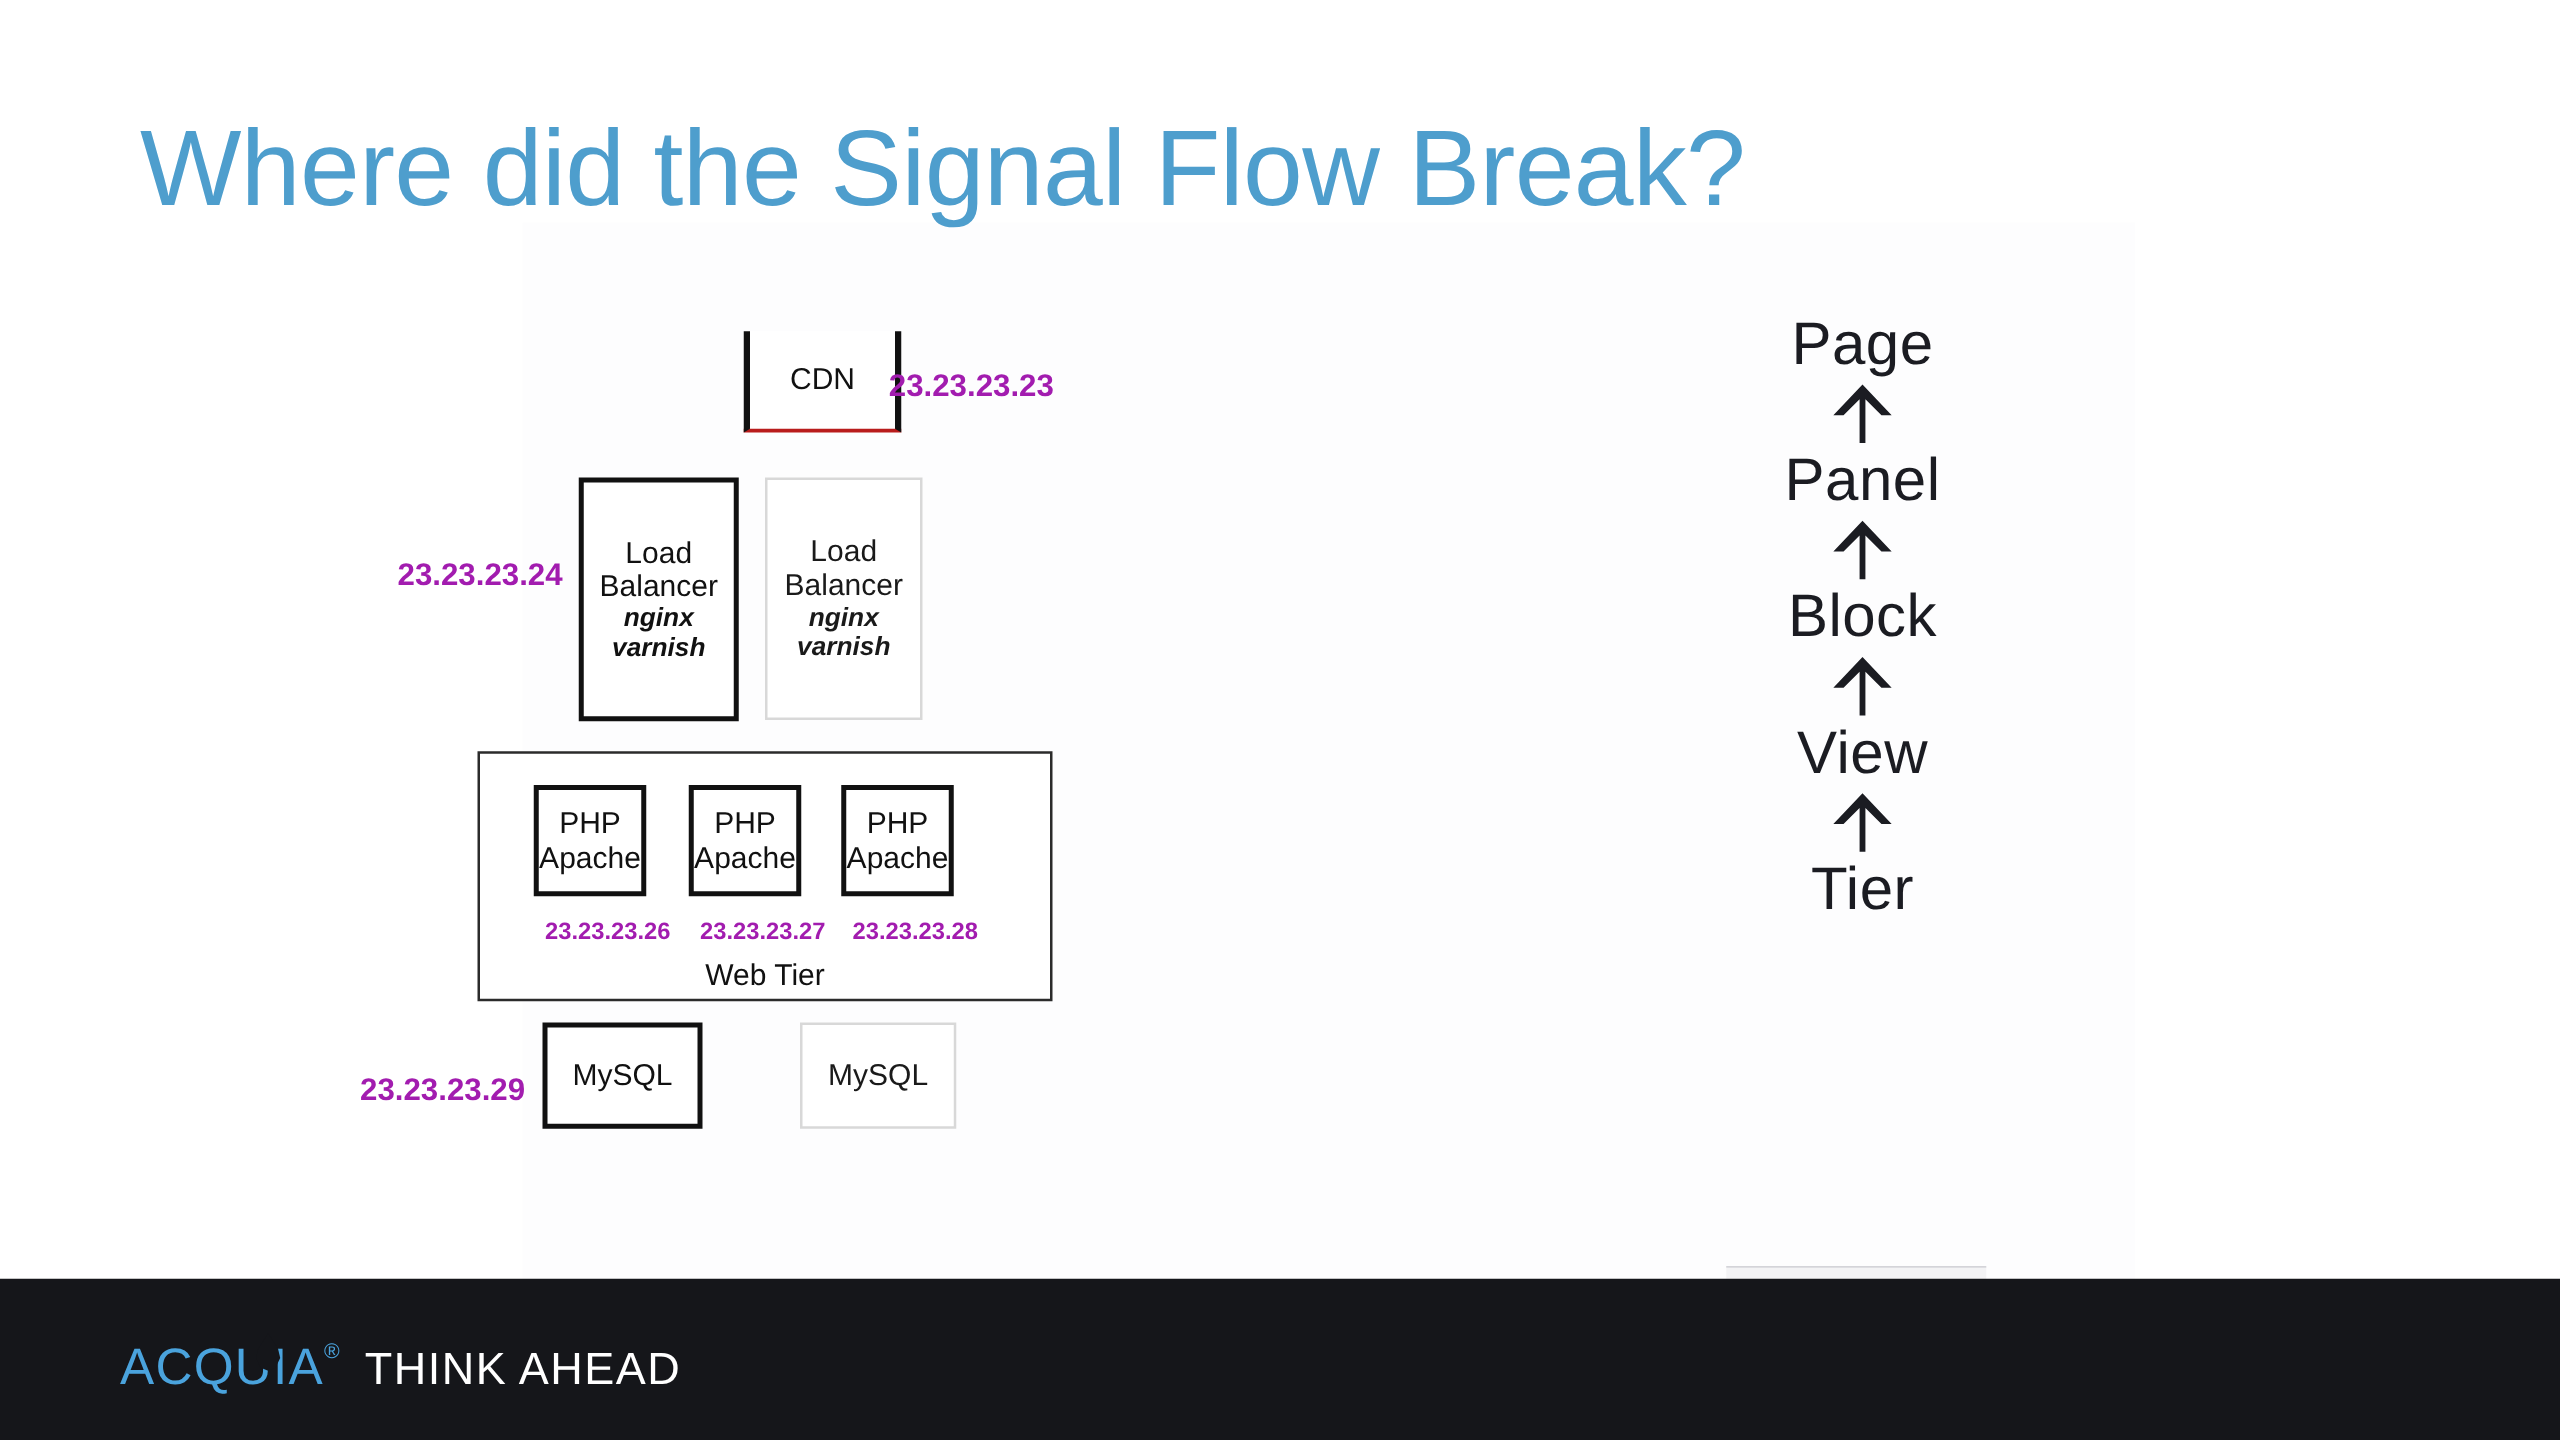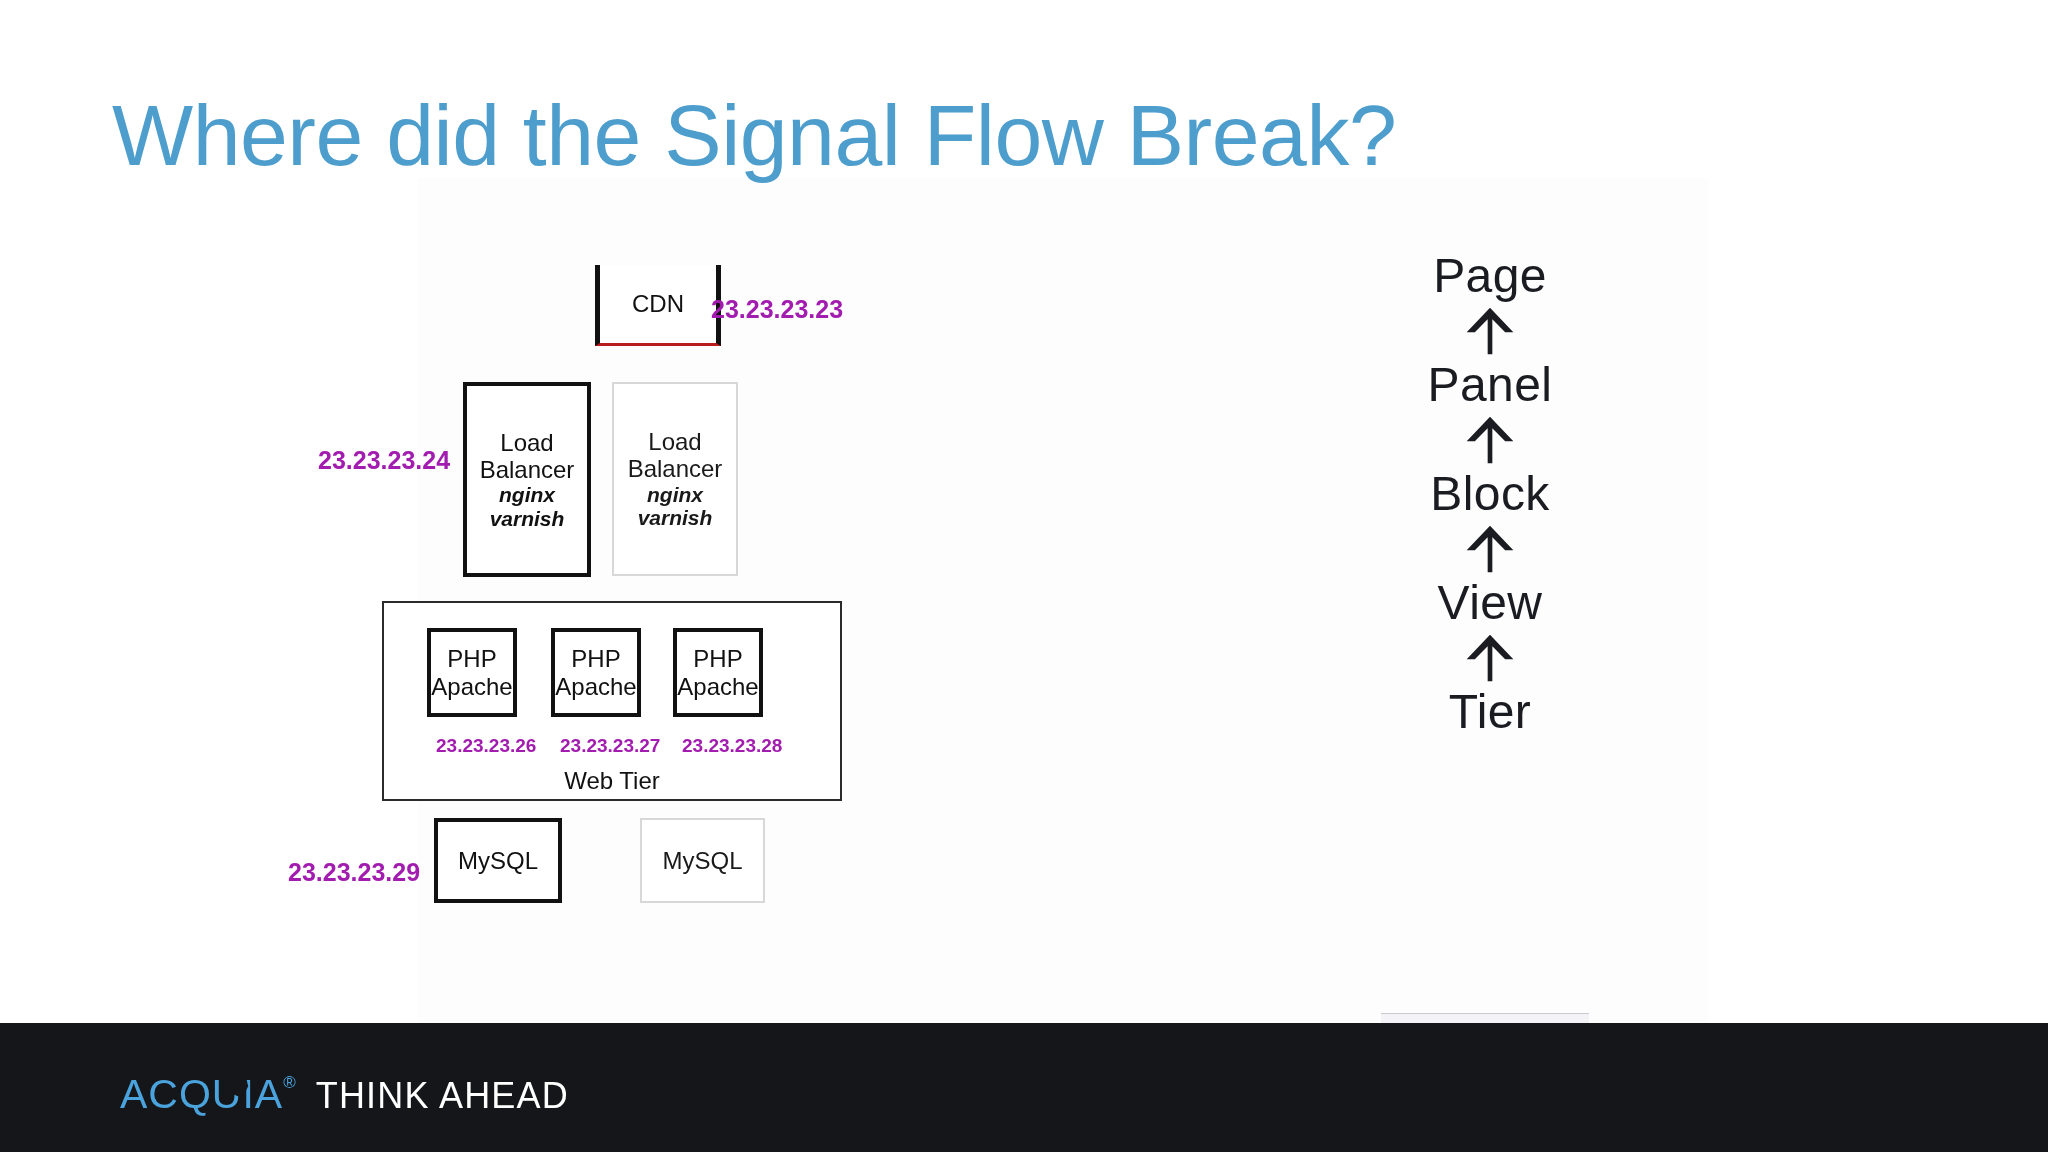--- a/index.html
+++ b/index.html
@@ -160,21 +160,21 @@
     top: 1023px;
     width: 2048px;
     height: 129px;
     background: #15161a;
     display: flex;
     align-items: center;
   }
   .brand-wrap {
     display: flex;
     align-items: baseline;
-    margin-left: 120px;
+    margin-left: 96px;
   }
   .brand-mark {
     position: relative;
     font-size: 58px;
     line-height: 1;
     font-weight: 400;
     color: #4aa3dd;
     letter-spacing: 1px;
     font-variant: small-caps;
     text-transform: lowercase;

